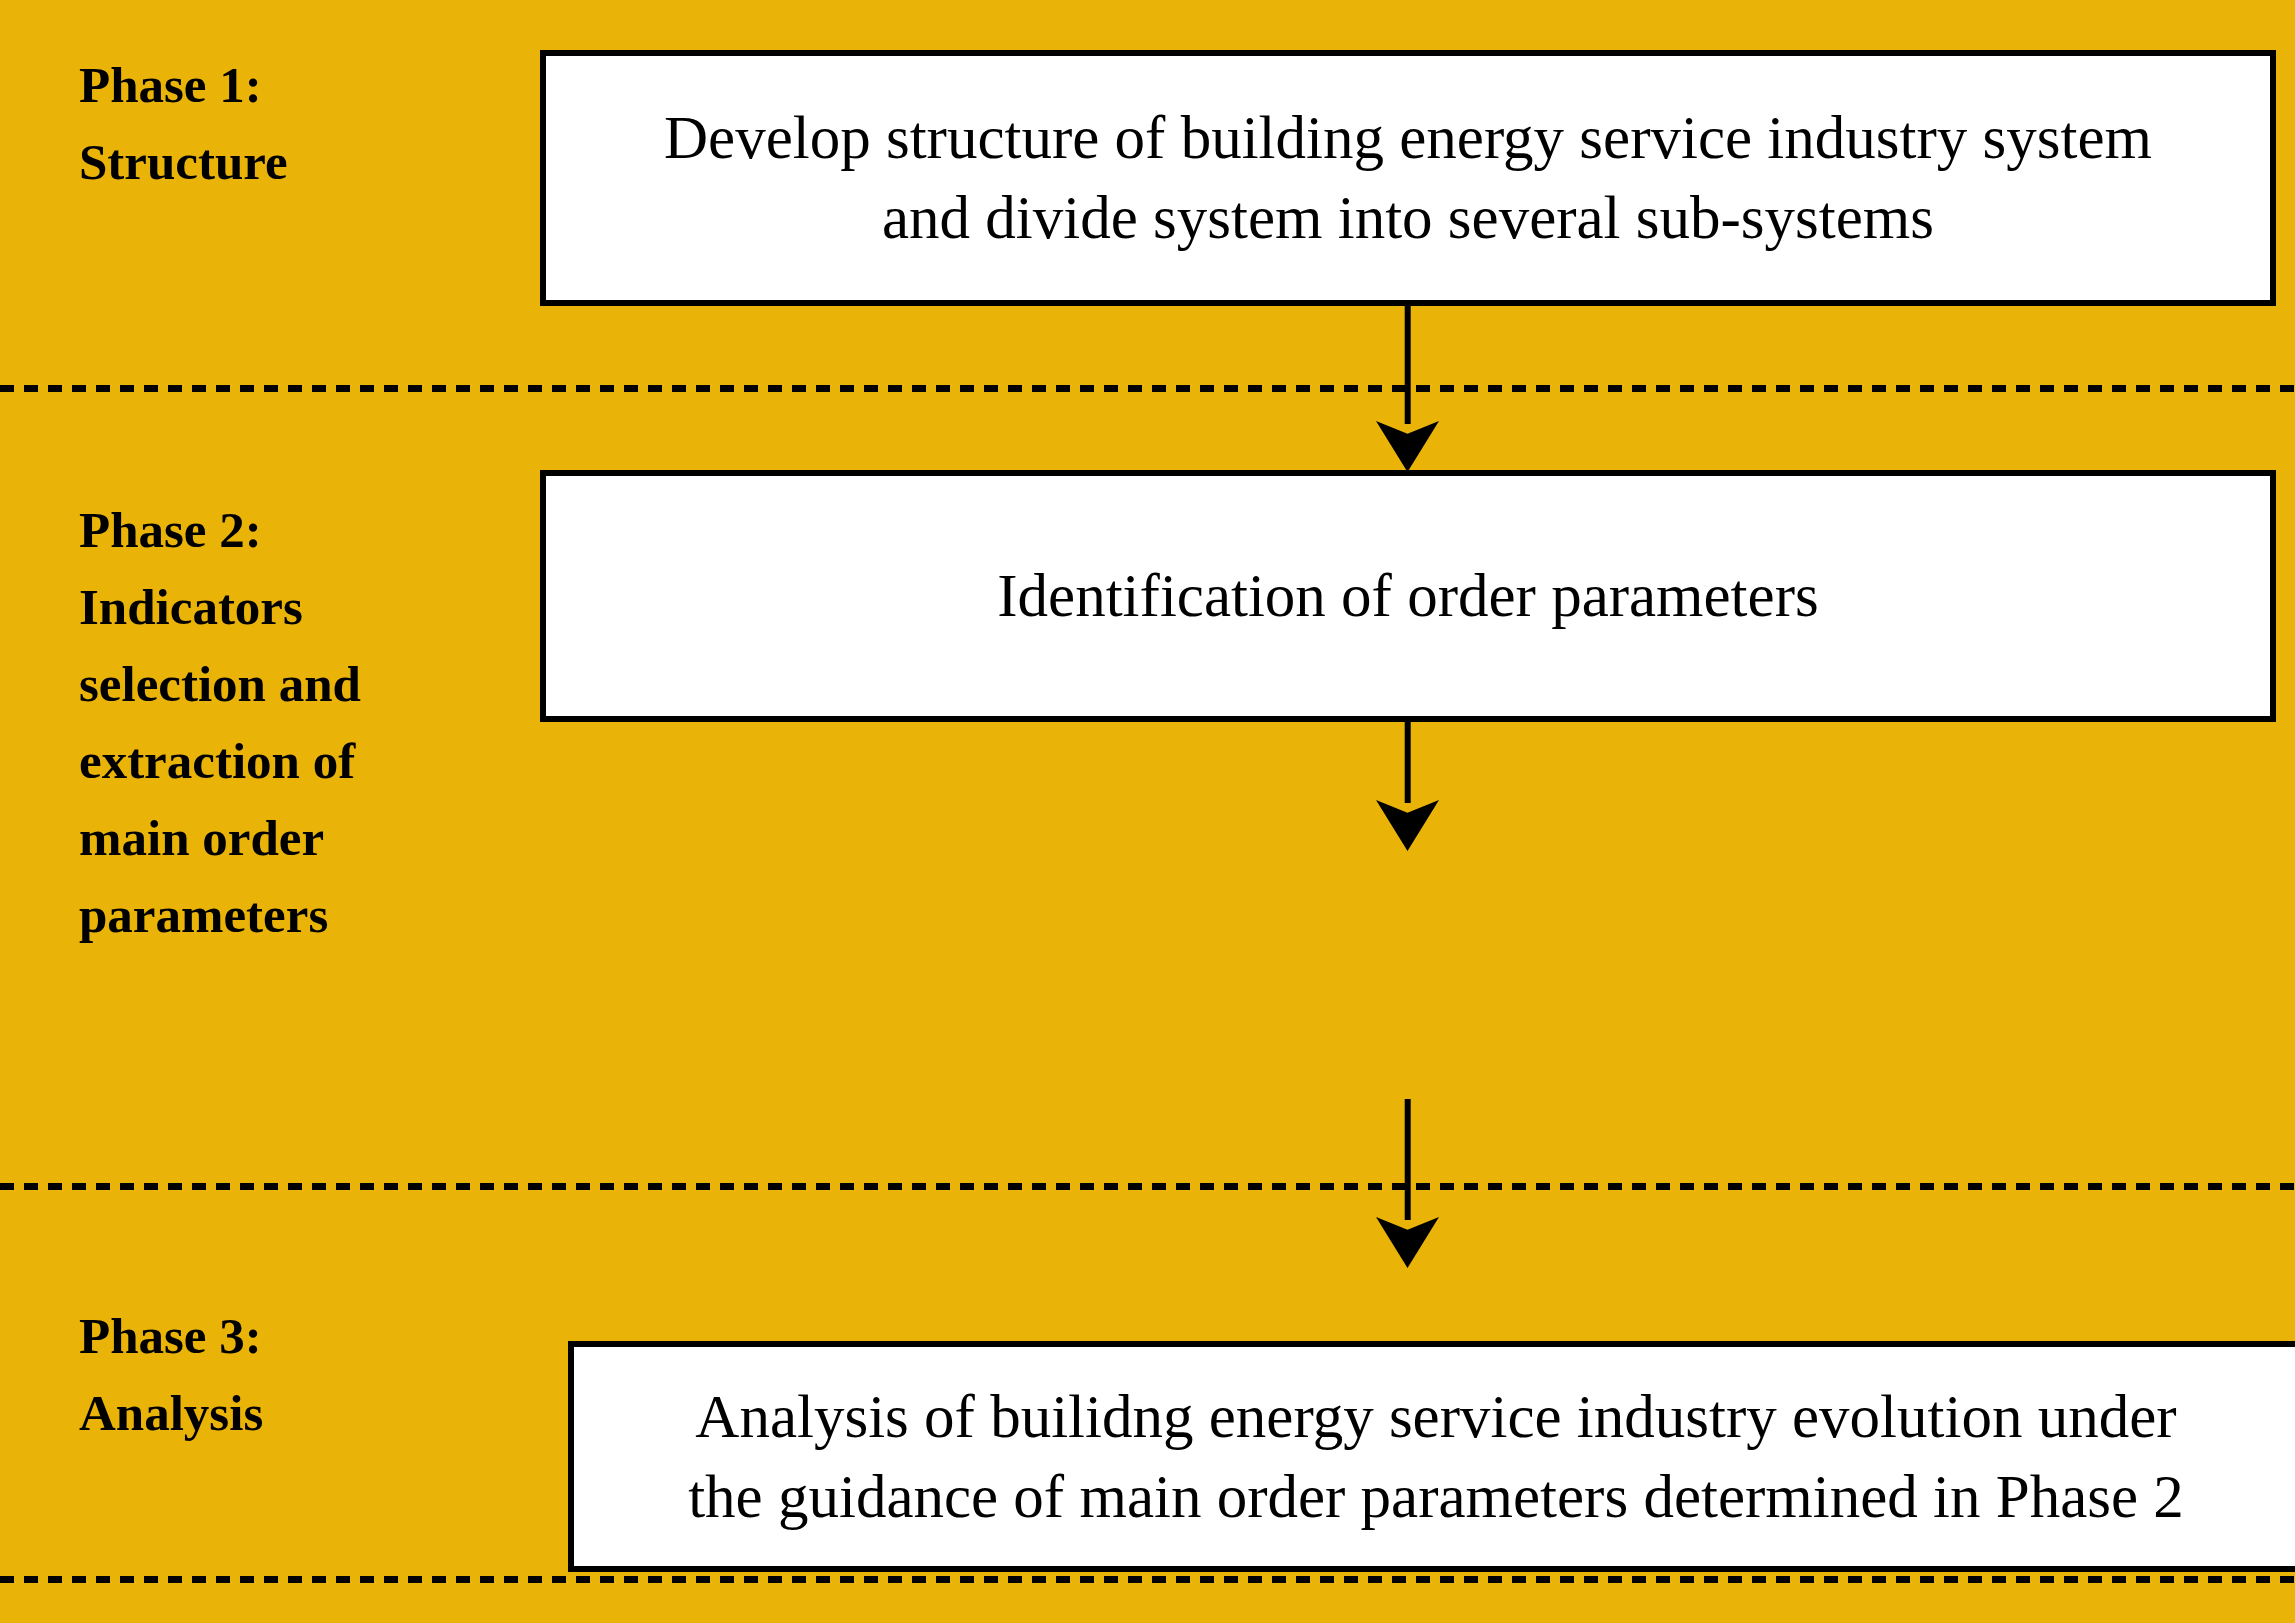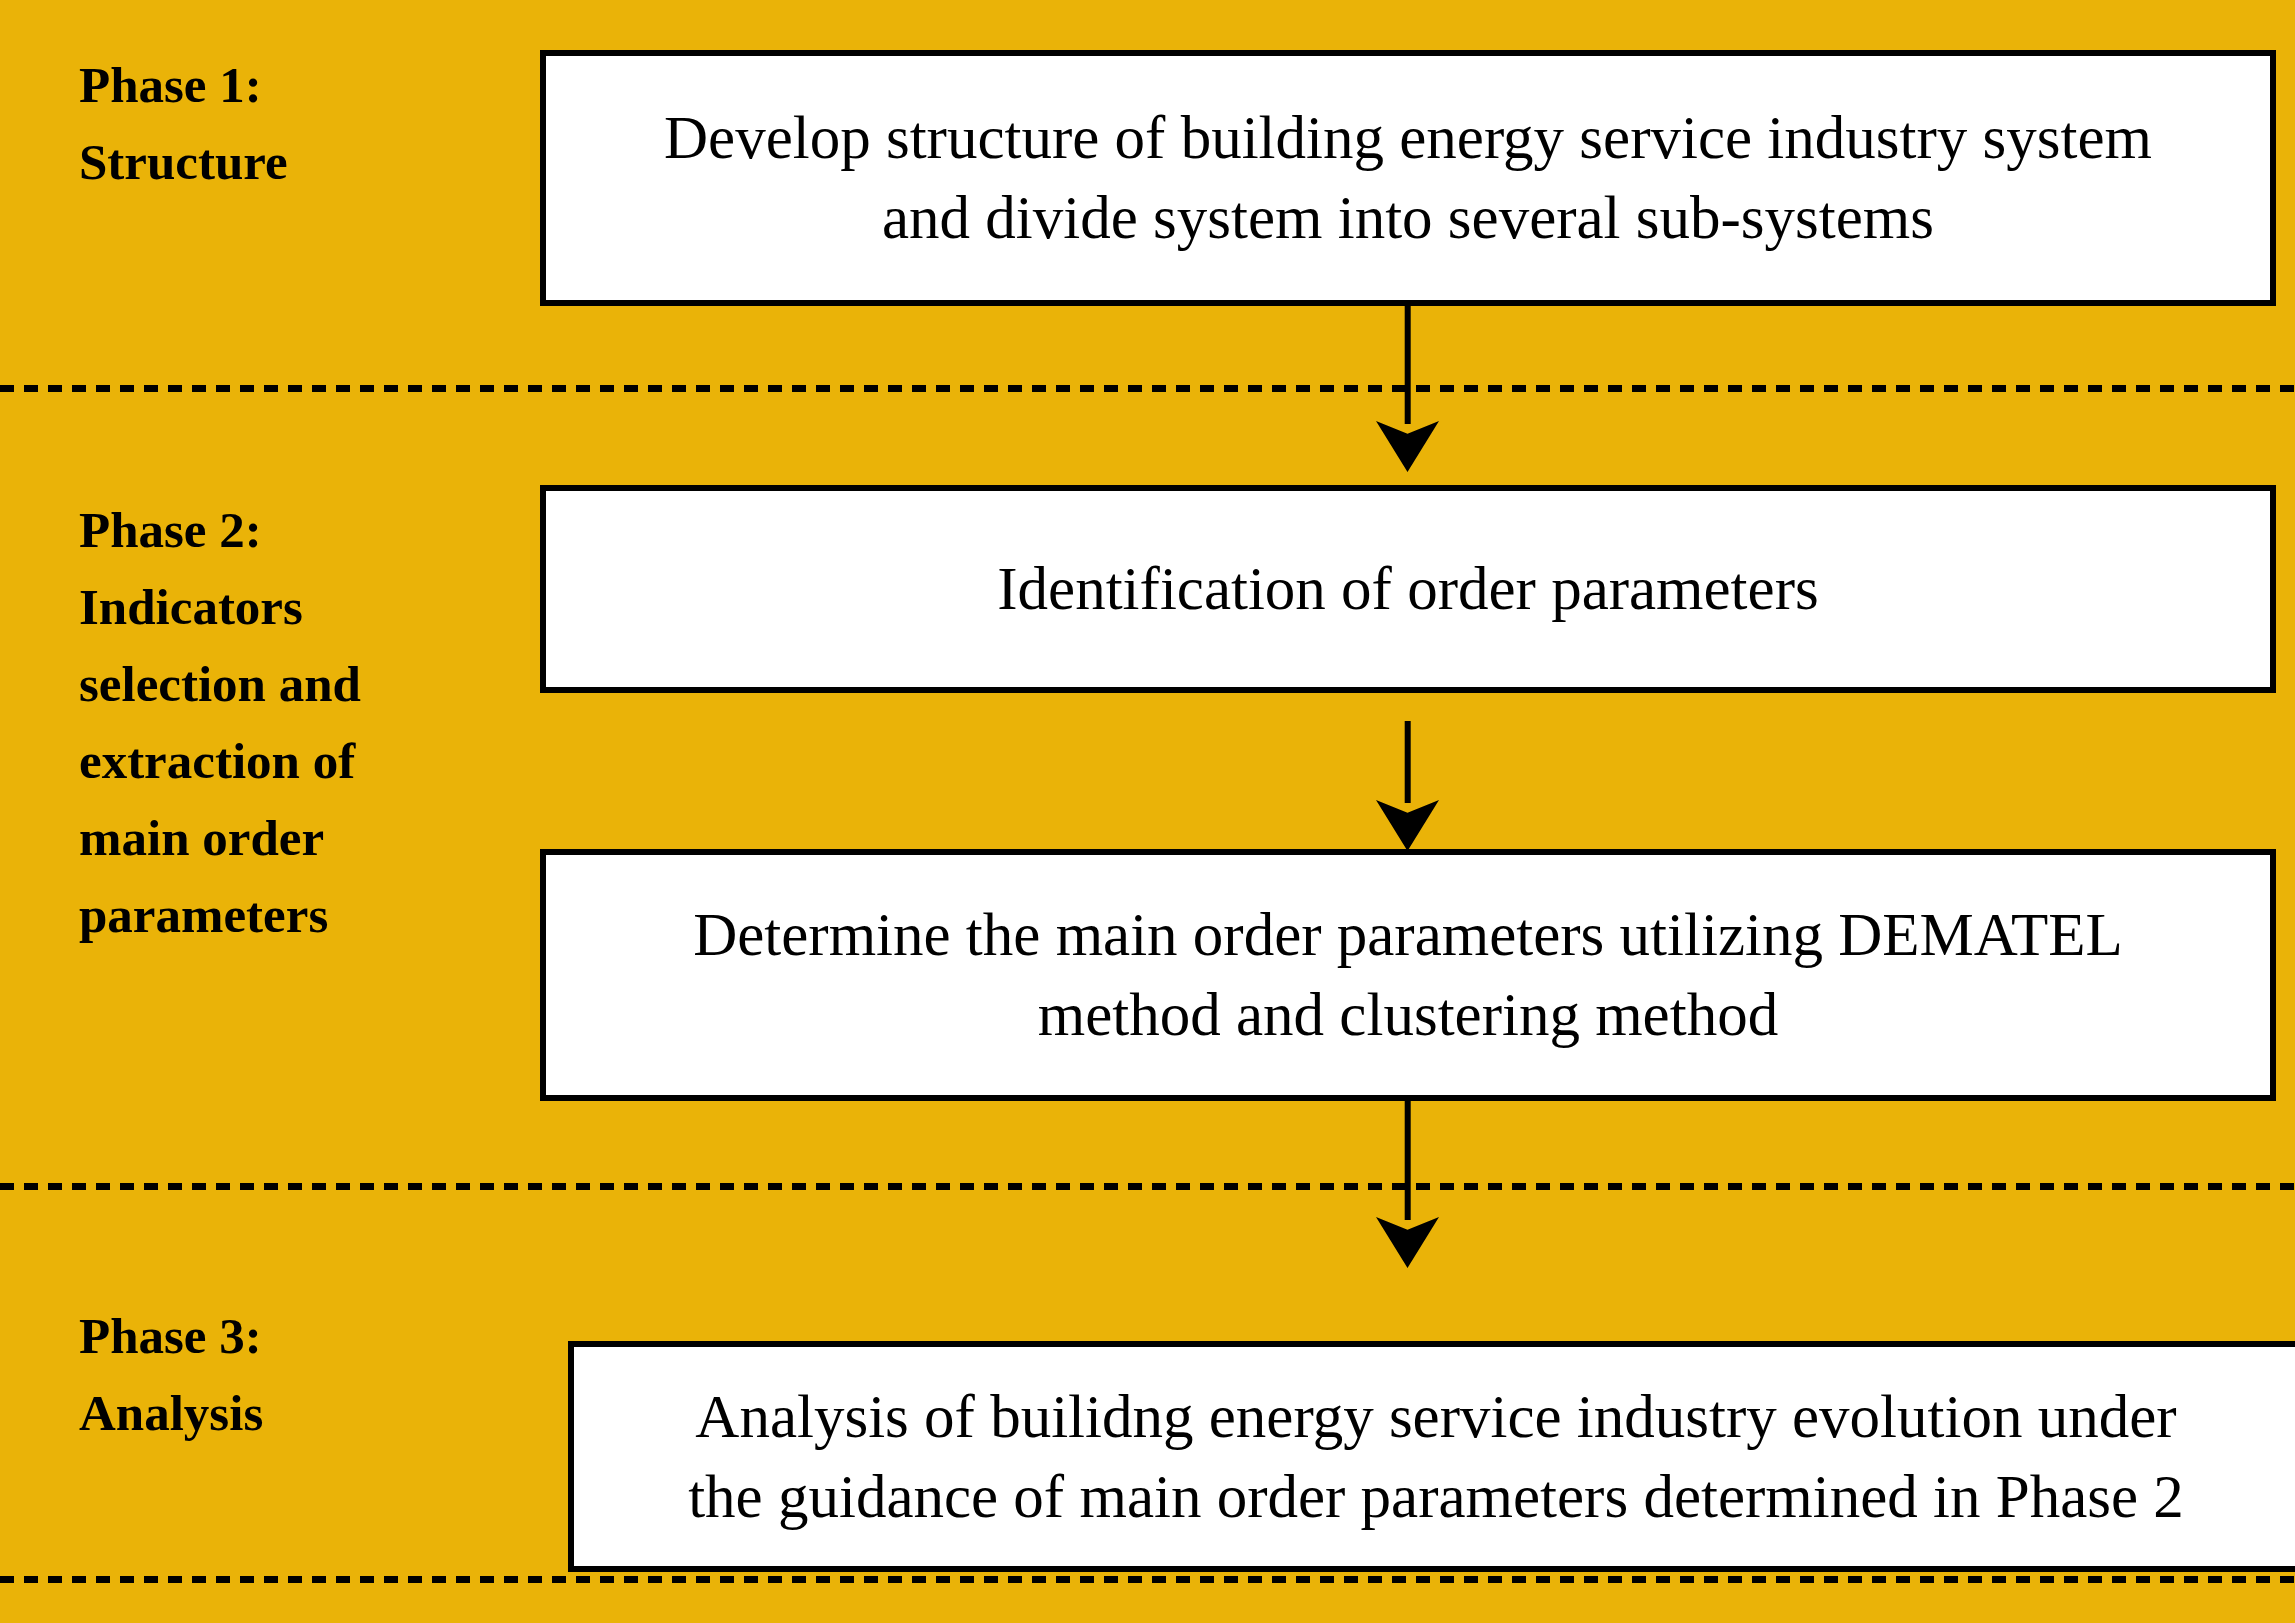--- a/index.html
+++ b/index.html
@@ -71,21 +71,21 @@
     width: 100%;
     height: 51px;
     background: #000000;
     clip-path: polygon(0% 0%, 50% 25%, 100% 0%, 50% 100%);
   }
   
   #label-phase1 { top: 47px; }
   #label-phase2 { top: 492px; }
   #label-phase3 { top: 1298px; }
   #box-1 { top: 50px;   height: 256px; }
-  #box-2 { top: 485px;  height: 208px; }
+  #box-2 { top: 470px;  height: 252px; }
   #box-3 { top: 849px; height: 252px; }
   #box-4 { top: 1341px; height: 231px; margin-left: 28px; }
   #sep-1 { top: 385px; }
   #sep-2 { top: 1183px; }
   #sep-3 { top: 1576px; }
   #arrow-1 { top: 304px;  height: 168px; }
   #arrow-2 { top: 721px;  height: 130px; }
   #arrow-3 { top: 1099px; height: 169px; }
 </style>
 </head>
@@ -108,24 +108,20 @@
 
   <div class="flow-box" id="box-1">
     <span>Develop structure of building energy service industry system
 and divide system into several sub-systems</span>
   </div>
 
   <div class="flow-box" id="box-2">
     <span>Identification of order parameters</span>
   </div>
 
-  <div class="flow-box" id="box-3">
-    <span>Determine the main order parameters utilizing DEMATEL
-method and clustering method</span>
-  </div>
 
   <div class="flow-box" id="box-4">
     <span>Analysis of builidng energy service industry evolution under
 the guidance of main order parameters determined in Phase 2</span>
   </div>
 
   <div class="separator" id="sep-1"></div>
   <div class="separator" id="sep-2"></div>
   <div class="separator" id="sep-3"></div>
 

